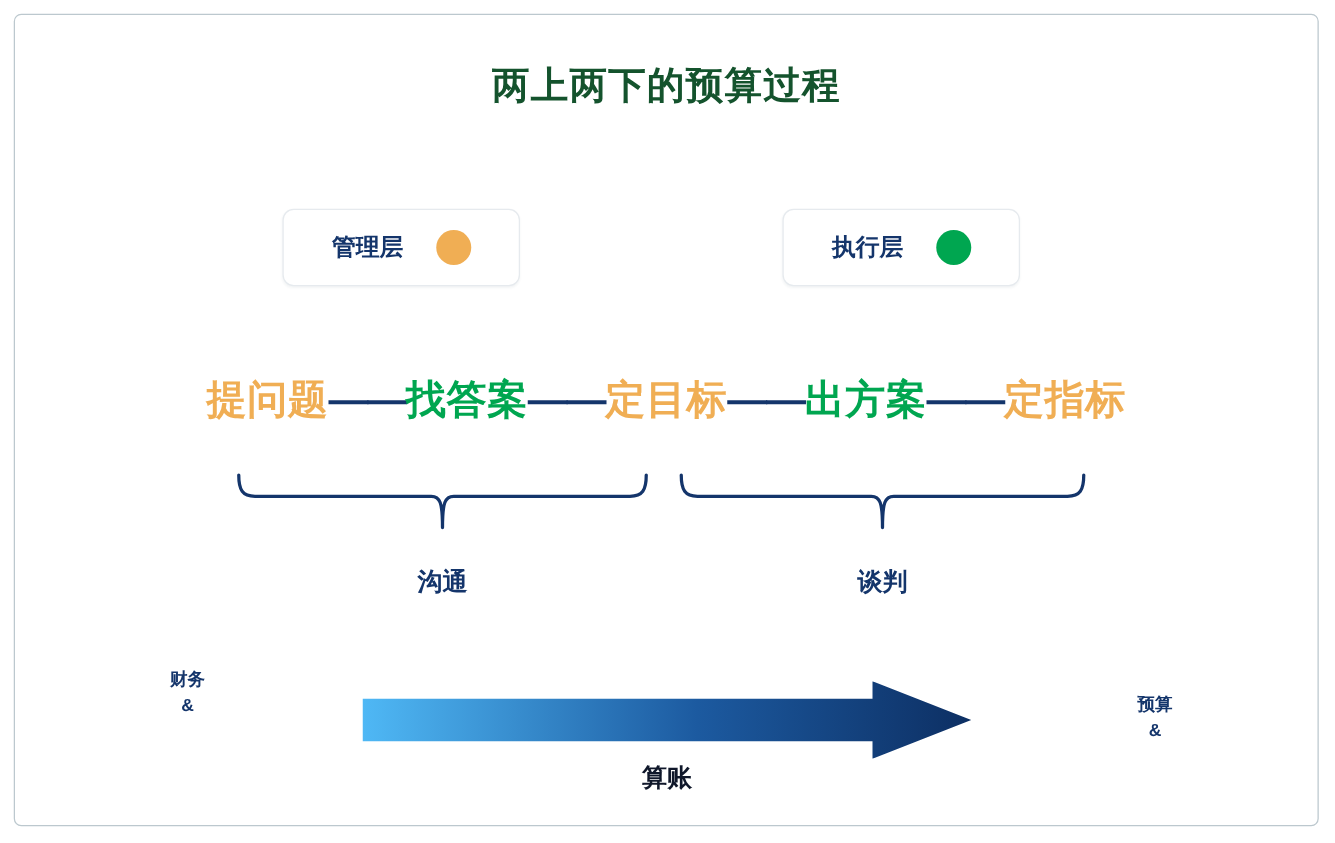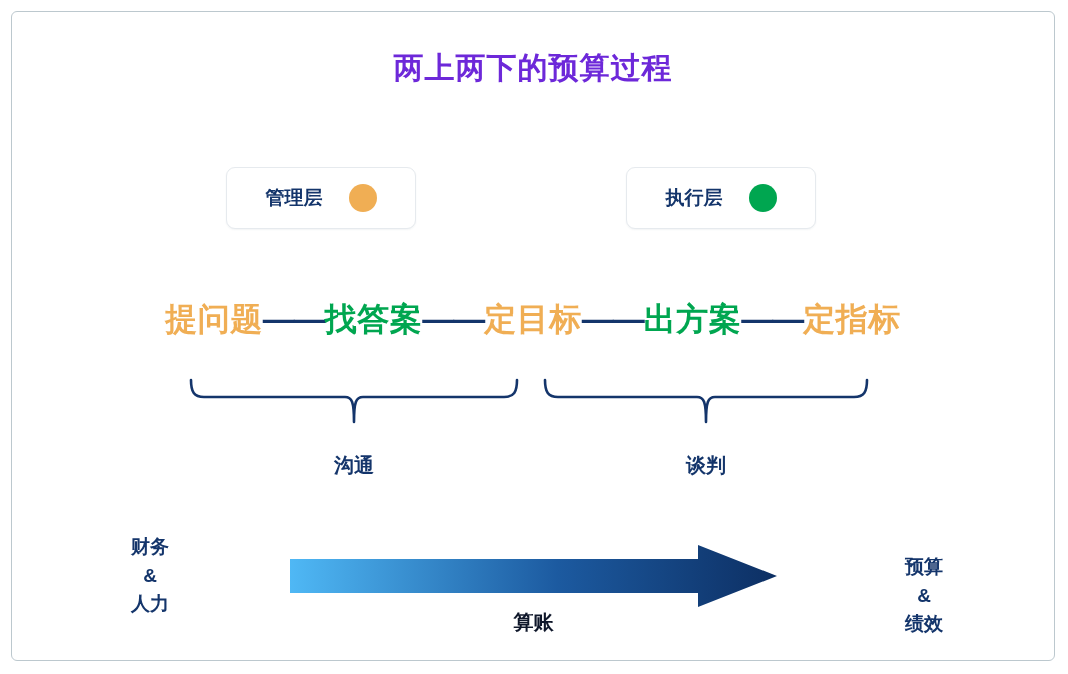--- a/index.html
+++ b/index.html
@@ -28,21 +28,21 @@
 
   
   .title {
     position: absolute;
     left: 0;
     top: 36px;
     width: 100%;
     text-align: center;
     font-size: 30px;
     font-weight: bold;
-    color: #6d28d9;
+    color: #14532d;
     letter-spacing: 1px;
   }
 
   
   .legend-card {
     position: absolute;
     top: 155px;
     height: 62px;
     box-sizing: border-box;
     background: #ffffff;
@@ -107,21 +107,21 @@
   }
   .brace-label.left  { left: 176px; width: 332px; }
   .brace-label.right { left: 530px; width: 328px; }
 
   
   .side-label {
     position: absolute;
     top: 521px;
     width: 140px;
     text-align: center;
-    font-size: 19px;
+    font-size: 14px;
     font-weight: bold;
     color: #14356b;
     line-height: 1.5;
   }
   .side-label.left  { left: 68px; }
   .side-label.right { left: 842px; margin-top: 20px; }
   .side-label div { display: block; }
 
   .arrow-wrap {
     position: absolute;
@@ -175,37 +175,35 @@
       <path d="M3 2 C3 14, 6 19, 16 19 L155 19 C162 19, 164 24, 164 44 C164 24, 166 19, 173 19 L312 19 C322 19, 325 14, 325 2" fill="none" stroke="#14356b" stroke-width="2.6" stroke-linecap="round" stroke-linejoin="round"></path>
     </svg>
   </div>
 
   <div class="brace-label left">沟通</div>
   <div class="brace-label right">谈判</div>
 
   <div class="side-label left">
     <div>财务</div>
     <div>&amp;</div>
-    <div>人力</div>
   </div>
 
   <div class="arrow-wrap">
     <svg viewBox="0 0 487 62" preserveAspectRatio="none" aria-hidden="true">
       <defs>
         <linearGradient id="arrowGrad" x1="0" y1="0" x2="1" y2="0">
           <stop offset="0%" stop-color="#4fb8f5"></stop>
           <stop offset="55%" stop-color="#1c5aa0"></stop>
           <stop offset="100%" stop-color="#0d2f63"></stop>
         </linearGradient>
       </defs>
       <path d="M0 14 L408 14 L408 0 L487 31 L408 62 L408 48 L0 48 Z" fill="url(#arrowGrad)"></path>
     </svg>
   </div>
 
   <div class="arrow-label">算账</div>
 
   <div class="side-label right">
     <div>预算</div>
     <div>&amp;</div>
-    <div>绩效</div>
   </div>
 
 </div>
 
 </body></html>

